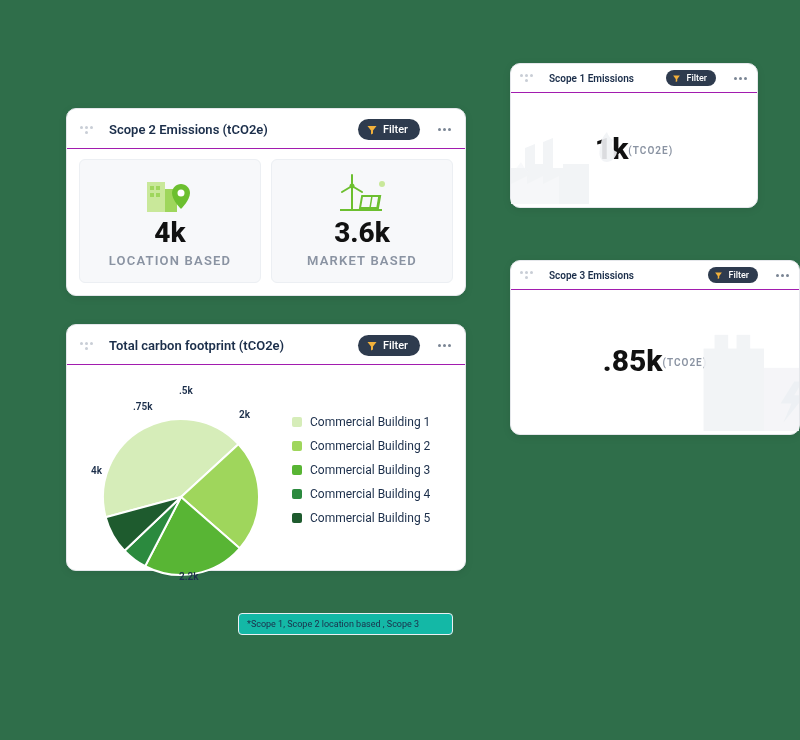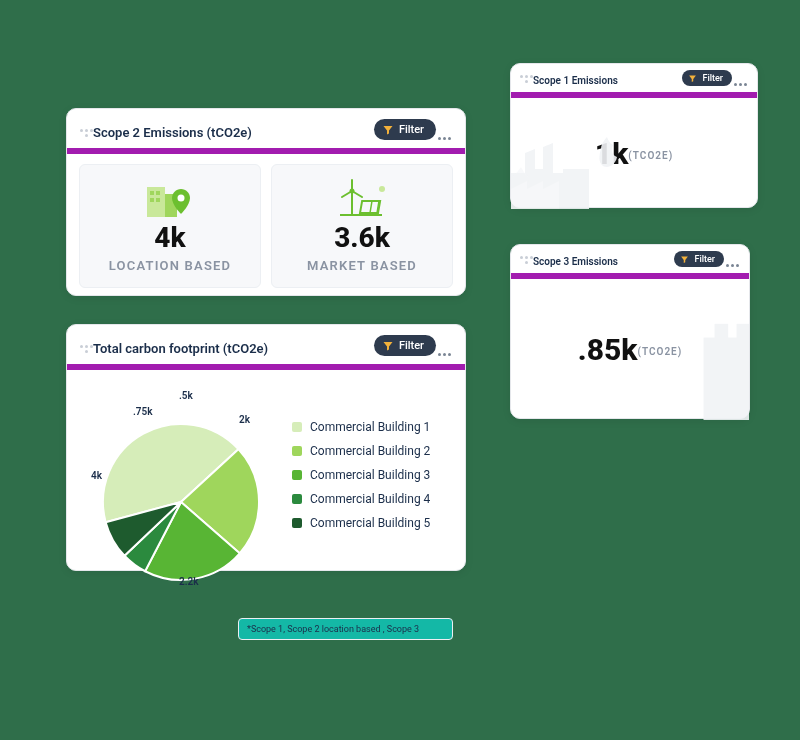--- a/index.html
+++ b/index.html
@@ -13,24 +13,24 @@
   }
   .card {
     position: absolute;
     background: #fff;
     border-radius: 10px;
     border: 1px solid #e5e7eb;
     box-shadow: 0 2px 8px rgba(0,0,0,0.08);
   }
   .card-header {
     display: flex;
-    align-items: flex-end;
+    align-items: center;
     padding: 10px 12px 8px 12px;
-    border-bottom: 6px solid #a21caf;
-    gap: 0;
+    border-bottom: 1px solid #a21caf;
+    gap: 16px;
   }
   .drag-handle {
     width: 14px; height: 14px;
     display: flex; flex-wrap: wrap;
     gap: 2px;
     align-content: center;
     justify-content: center;
   }
   .drag-handle span {
     width: 3px; height: 3px; background: #c9ced6; border-radius: 50%;
@@ -97,21 +97,21 @@
     border-radius:4px;
     font-size:9px;
     color:#1b2e4a;
     padding:5px 8px;
     width: 215px;
     text-align:left;
   }
 
   
   #card-scope1 { left: 510px; top: 63px; width: 248px; height: 145px; }
-  #card-scope3 { left: 510px; top: 244px; width: 240px; height: 175px; }
+  #card-scope3 { left: 510px; top: 260px; width: 290px; height: 175px; }
   .mini-body { position:relative; height: calc(100% - 32px); display:flex; flex-direction:row; align-items:center; justify-content:center; overflow:hidden; }
   .mini-value { font-size: 30px; font-weight: 800; color:#111; }
   .mini-unit { font-size: 10px; color:#8a93a2; letter-spacing:1px; margin-top:4px; font-weight:600;text-align:center;}
   .bg-silhouette { position:absolute; bottom:0; left:0; right:0; height:80px; opacity:0.9; pointer-events:none; }
 </style>
 </head>
 <body>
 
 <div id="card-scope2" class="card">
   <div class="card-header">

